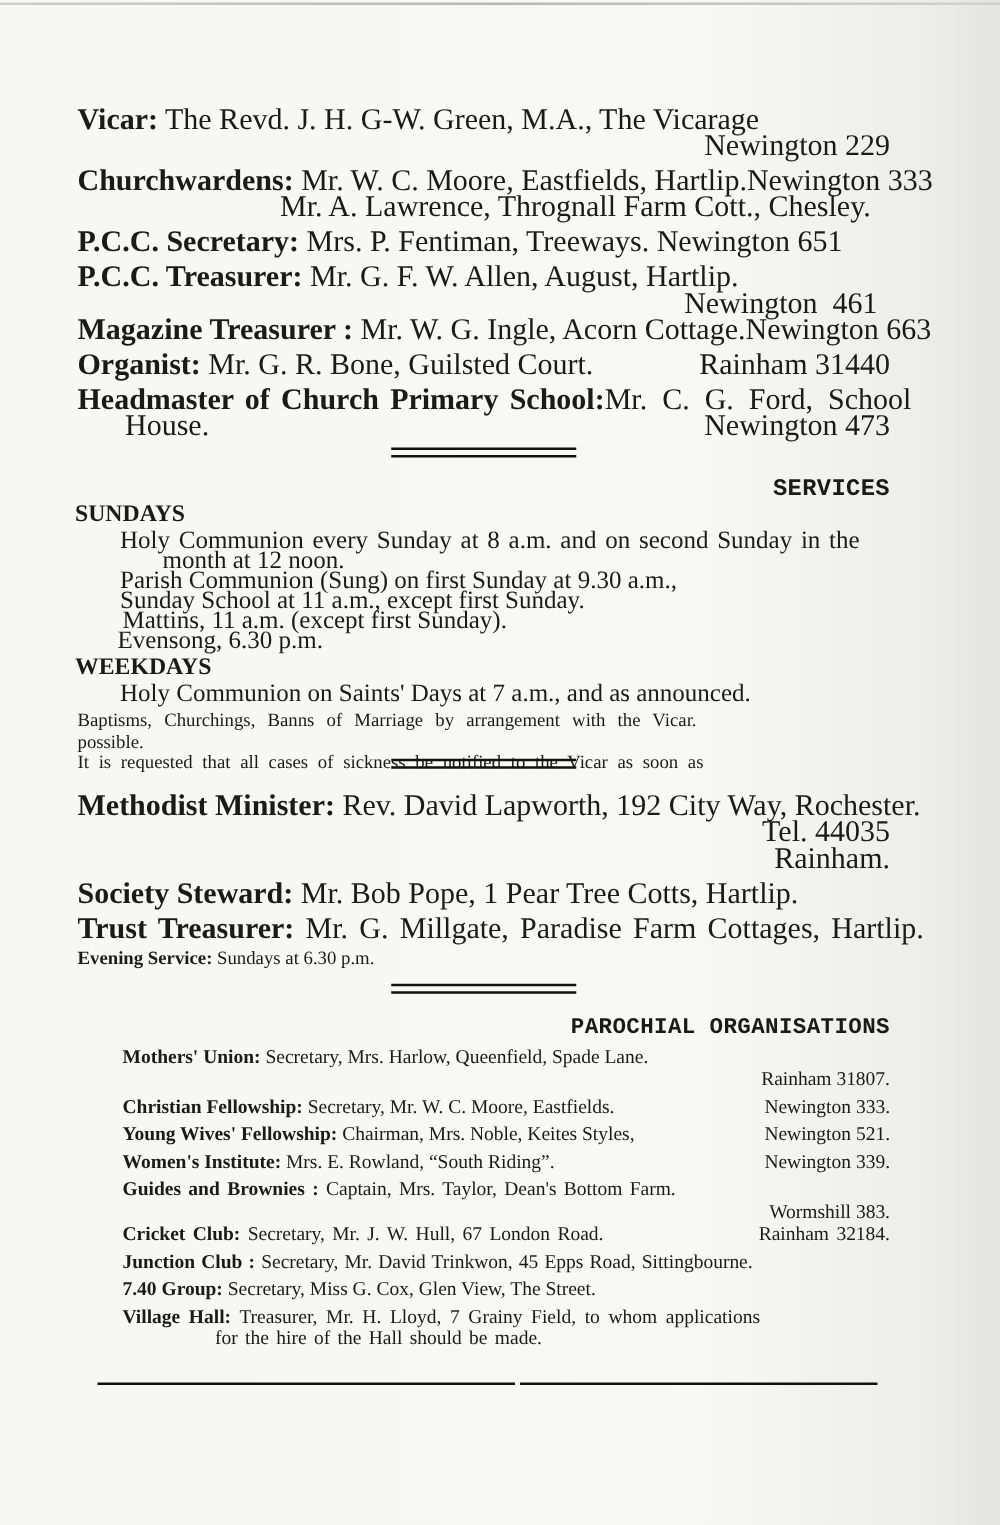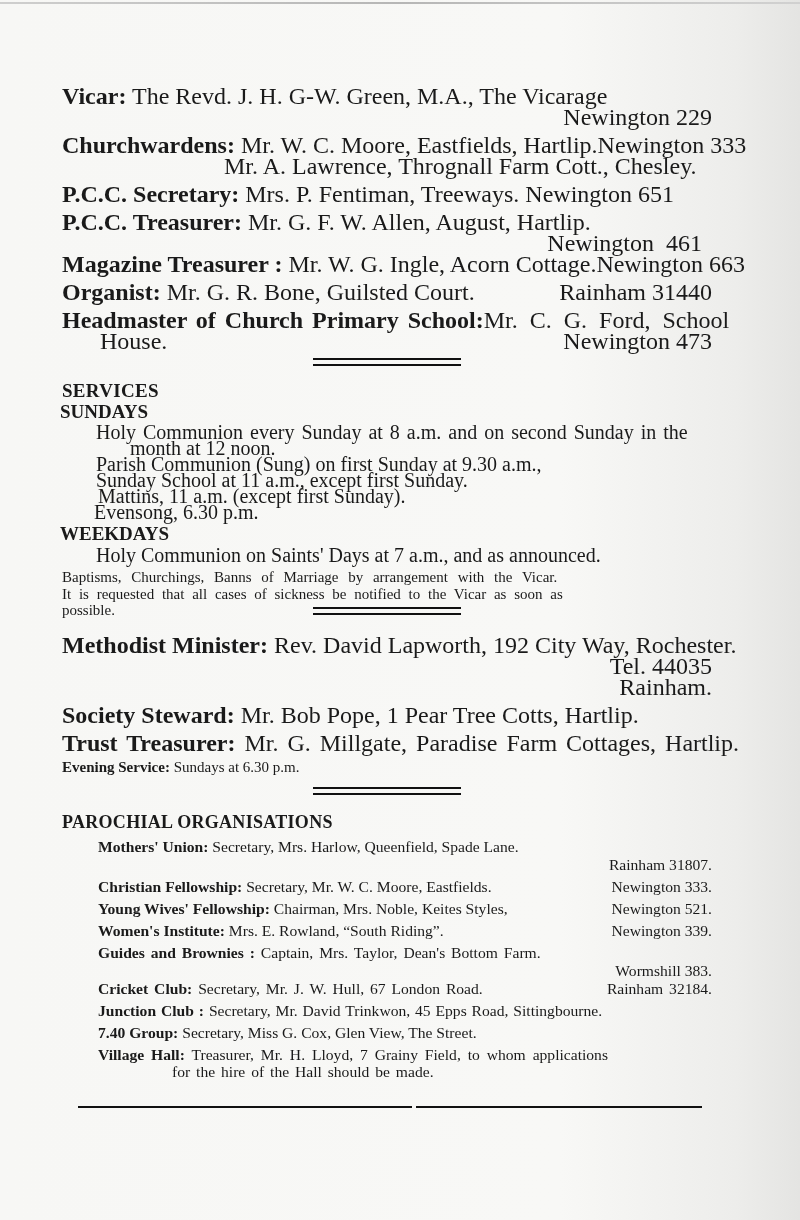--- a/index.html
+++ b/index.html
@@ -23,21 +23,21 @@
   .line { font-size: 24px; line-height: 21px; white-space: nowrap; position: relative; }
   .b { font-weight: bold; }
   .right { text-align: right; }
   .cont { padding-left: 162px; }
   .gap { height: 7px; }
   .sgap { height: 4px; }
   .rule-double {
     width: 148px; height: 4px; margin: 0 auto;
     border-top: 2px solid #111; border-bottom: 2px solid #111;
   }
-  .heading { text-align: left; font-weight: bold; font-size: 19px; letter-spacing: 0.3px; }
+  .heading { text-align: right; font-weight: bold; font-size: 19px; letter-spacing: 0.3px; font-family: Liberation Mono, monospace; }
   .sub { font-weight: bold; font-size: 19px; line-height: 20px; margin-left: -2px; }
   .svc { font-size: 20px; line-height: 16px; padding-left: 34px; white-space: nowrap; }
   .svc-cont { padding-left: 68px; }
   .small { font-size: 15px; line-height: 16.5px; }
   .justify { text-align: justify; text-align-last: left; }
   .org { font-size: 15.6px; line-height: 18px; white-space: nowrap; }
   .org .b { font-weight: bold; margin-left: 36px; }
   .flex { display: flex; justify-content: space-between; }
   .bottom-rule {
     position: absolute; left: 78px; top: 1106px; width: 624px; height: 0;
@@ -122,22 +122,22 @@
     <div class="svc">Parish Communion (Sung) on first Sunday at 9.30 a.m.,</div>
     <div class="svc">Sunday School at 11 a.m., except first Sunday.</div>
     <div class="svc" style="padding-left:36px">Mattins, 11 a.m. (except first Sunday).</div>
     <div class="svc" style="padding-left:32px">Evensong, 6.30 p.m.</div>
     <div style="height:4px"></div>
     <div class="sub">WEEKDAYS</div>
     <div style="height:3px"></div>
     <div class="svc">Holy Communion on Saints' Days at 7 a.m., and as announced.</div>
     <div style="height:6px"></div>
     <div class="small" style="word-spacing:6px;">Baptisms, Churchings, Banns of Marriage by arrangement with the Vicar.</div>
+    <div class="small">possible.</div>
     <div class="small" style="word-spacing:4px;">It is requested that all cases of sickness be notified to the Vicar as soon as</div>
-    <div class="small">possible.</div>
     <div style="position:relative;height:0;">
       <div class="rule-double" style="position:absolute;left:251px;top:-12px;"></div>
     </div>
     <div style="height:16px"></div>
 
     <div class="line">
       <span class="b">Methodist Minister:</span>
       <span>Rev. David Lapworth, 192 City Way, Rochester.</span>
     </div>
     <div class="line right">Tel. 44035</div>

